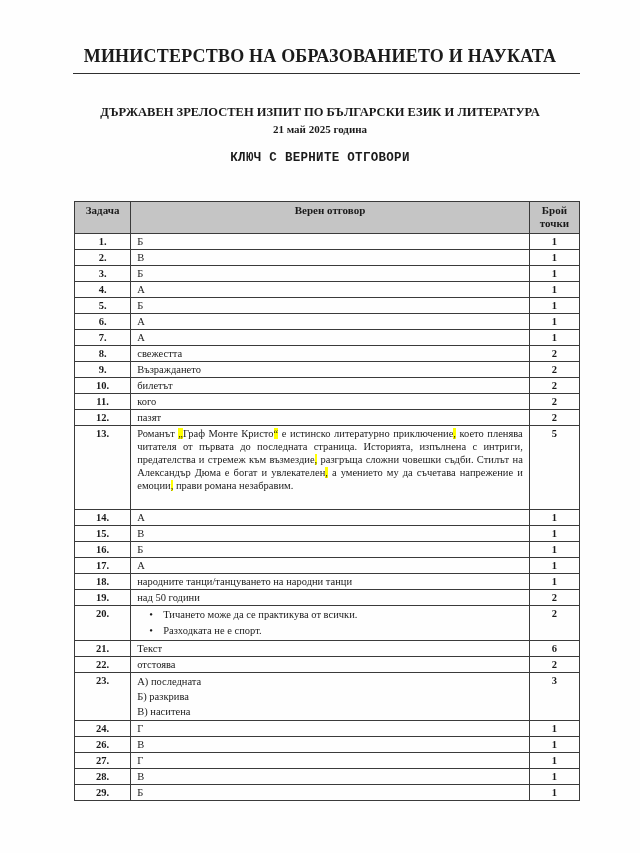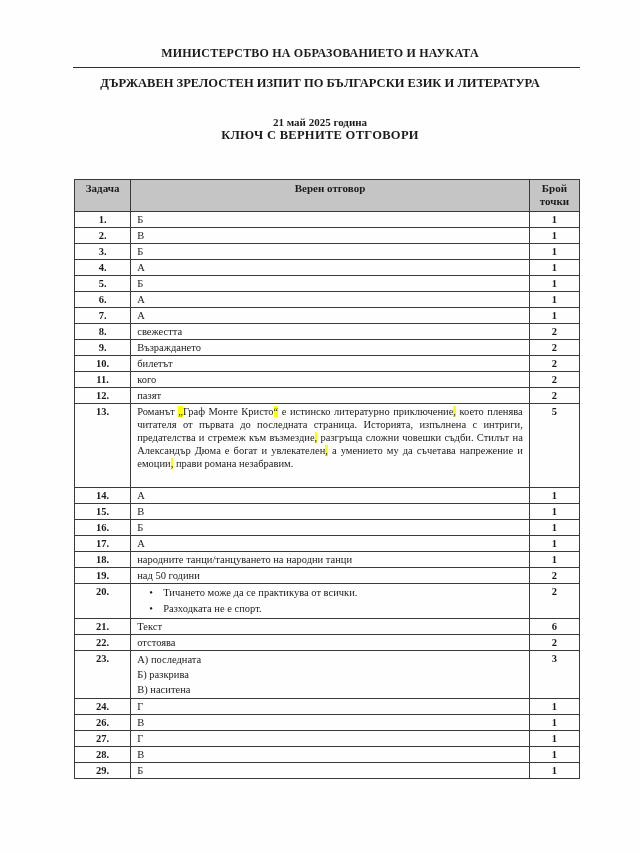--- a/index.html
+++ b/index.html
@@ -18,43 +18,45 @@
     background: #fefefe;
     color: var(--ink);
     font-family: "Liberation Serif", "DejaVu Serif", serif;
     overflow: hidden;
   }
   .doc-header {
     padding-top: 46px;
     text-align: center;
   }
   .ministry {
-    font-size: 12px;
+    font-size: 18px;
     font-weight: bold;
     letter-spacing: 0.2px;
   }
   .rule {
     border: none;
     border-top: 1.5px solid #2f2f2f;
     margin: 6px 60px 0 73px;
   }
   .exam-title {
-    margin-top: 8px;
+    margin-top: 31px;
     font-size: 12.5px;
     font-weight: bold;
   }
   .date-line {
-    margin-top: 25px;
+    margin-top: 3px;
     font-size: 11px;
     font-weight: bold;
   }
   .key-title {
+    margin-top: 16px;
     font-size: 12.5px;
     font-weight: bold;
     letter-spacing: 0.3px;
+    font-family: Liberation Mono, monospace;
   }
   .table-wrap {
     margin: 36px 60px 0 74px;
   }
   table.answers {
     width: 100%;
     border-collapse: collapse;
     table-layout: fixed;
     font-size: 10.5px;
     line-height: 13px;

